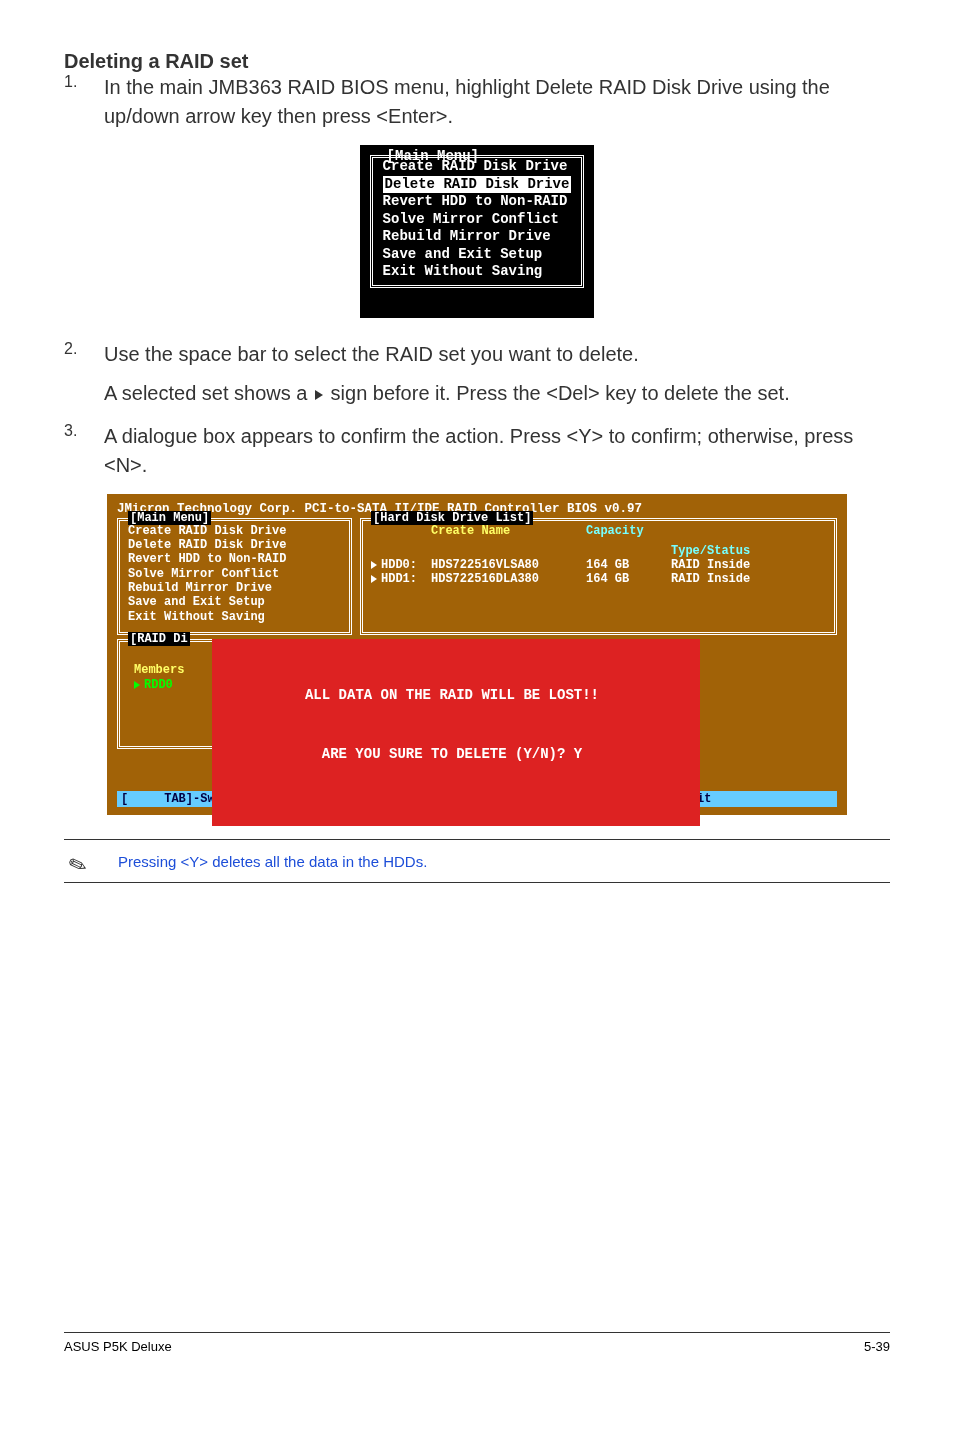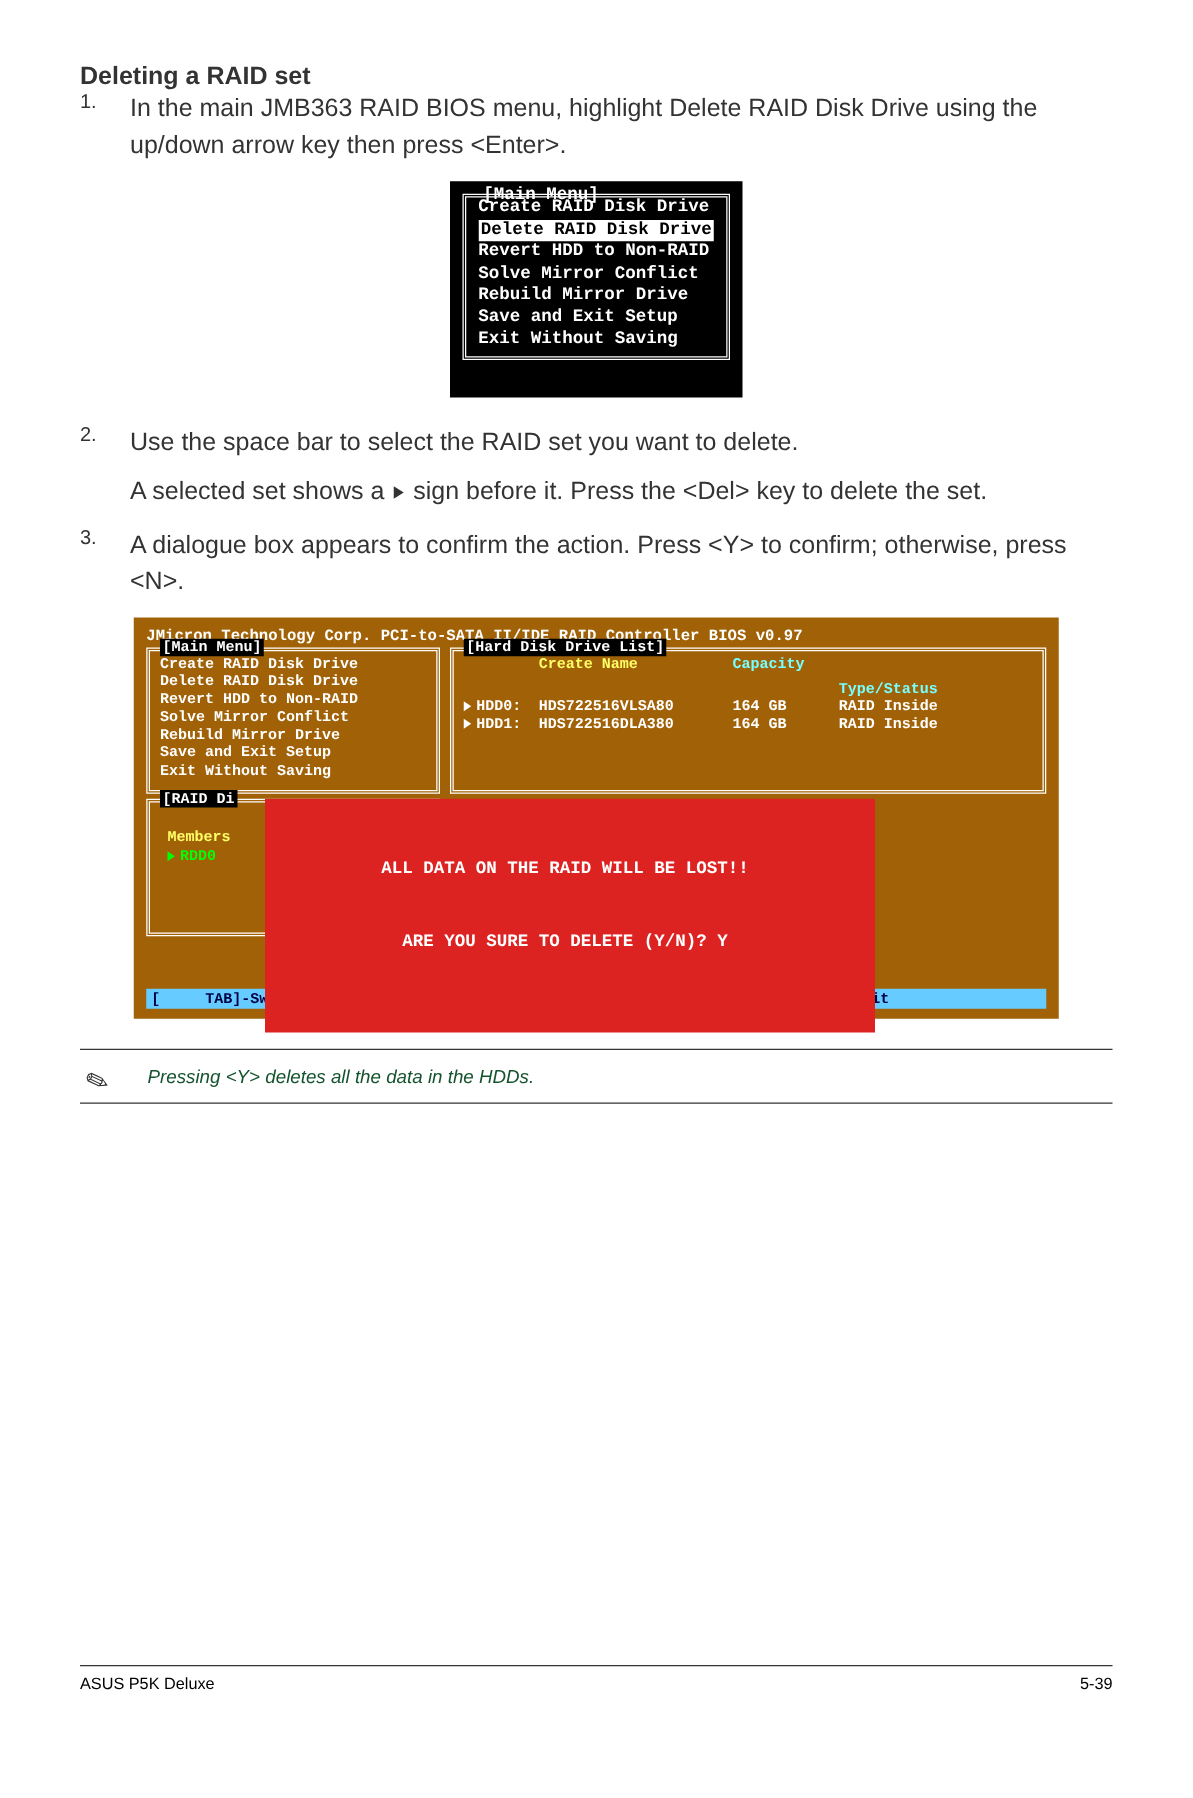--- a/index.html
+++ b/index.html
@@ -162,21 +162,21 @@
     border-bottom: 1px solid #333;
     padding: 8px 0;
     margin: 14px 0 0 0px;
   }
   .note-icon {
     width: 50px; flex-shrink:0;
     font-size: 22px; color:#333;
     transform: rotate(-20deg);
     padding-left: 4px;
   }
-  .note-text { font-size: 15px; color:#14532d;font-style:italic; }
+  .note-text { font-size: 15px; color:#1d4ed8; }
 
   .footer {
     position: absolute;
     bottom: 26px;
     left: 64px; right: 64px;
     border-top: 1px solid #333;
     padding-top: 6px;
     display: flex;
     justify-content: space-between;
     font-size: 13px;

